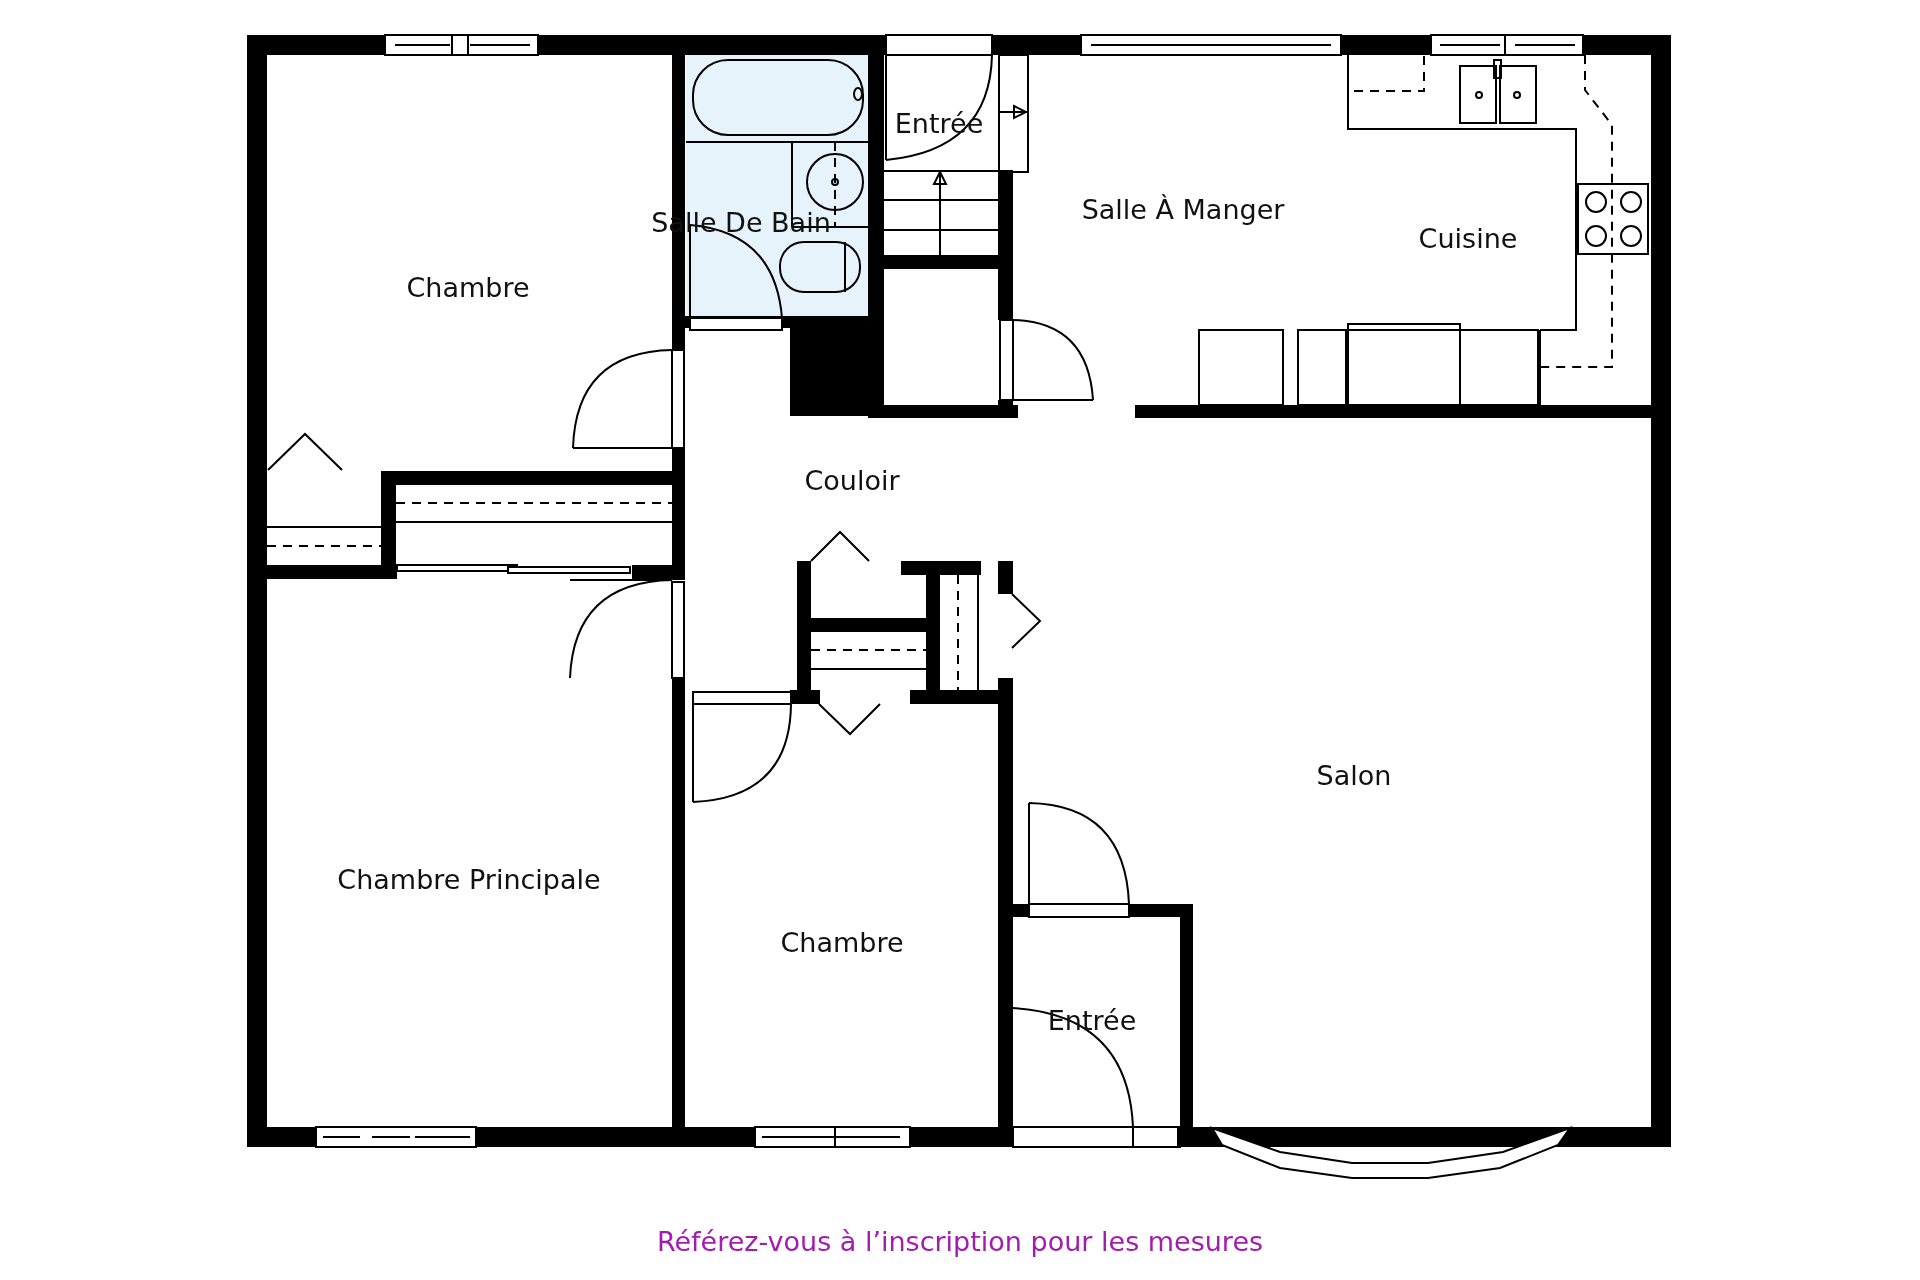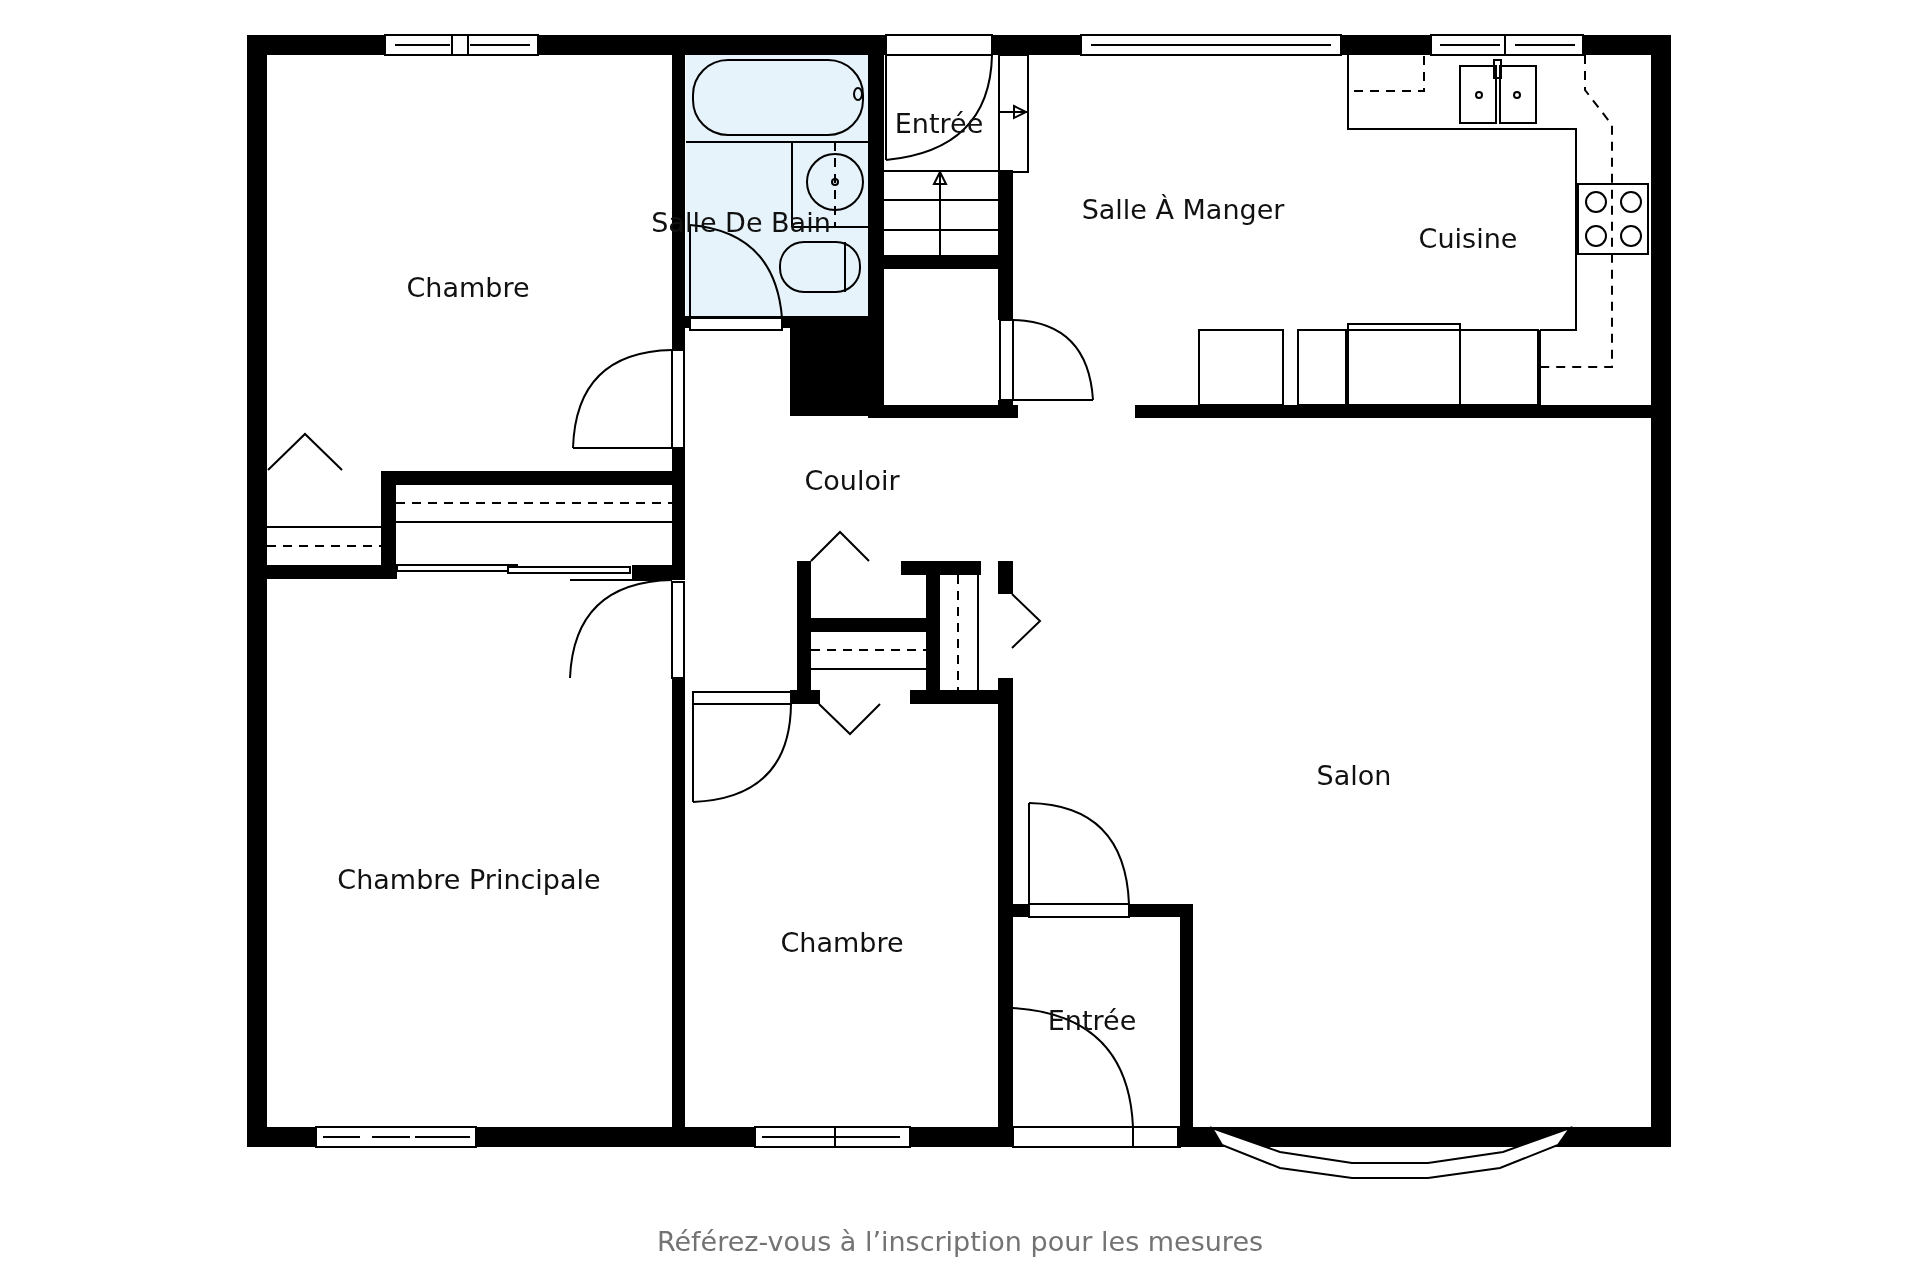--- a/index.html
+++ b/index.html
@@ -1,19 +1,19 @@
 <!DOCTYPE html>
 <html><head>
 <meta charset="utf-8">
 <style>
   html, body { margin: 0; padding: 0; background: #ffffff; }
   body { width: 1920px; height: 1280px; position: relative; overflow: hidden; font-family: "DejaVu Sans", "Liberation Sans", sans-serif; }
   #plan { position: absolute; left: 0; top: 0; }
   .room-label { font-family: "DejaVu Sans", "Liberation Sans", sans-serif; font-size: 27px; fill: #111; }
-  .footer-note { position: absolute; left: 0; width: 1920px; top: 1226px; text-align: center; font-family: "DejaVu Sans", "Liberation Sans", sans-serif; font-size: 27px; color: #737373; }
+  .footer-note { position: absolute; left: 0; width: 1920px; top: 1226px; text-align: center; font-family: "DejaVu Sans", "Liberation Sans", sans-serif; font-size: 27px; color: #a21caf; }
   .wall { fill: #000; }
   .thin { fill: none; stroke: #000; stroke-width: 2; }
   .dash { fill: none; stroke: #000; stroke-width: 2; stroke-dasharray: 9 7; }
   .win { fill: #fff; stroke: #000; stroke-width: 2; }
 </style>
 </head>
 <body>
 
 <svg id="plan" width="1920" height="1280" viewBox="0 0 1920 1280" xmlns="http://www.w3.org/2000/svg">
 

